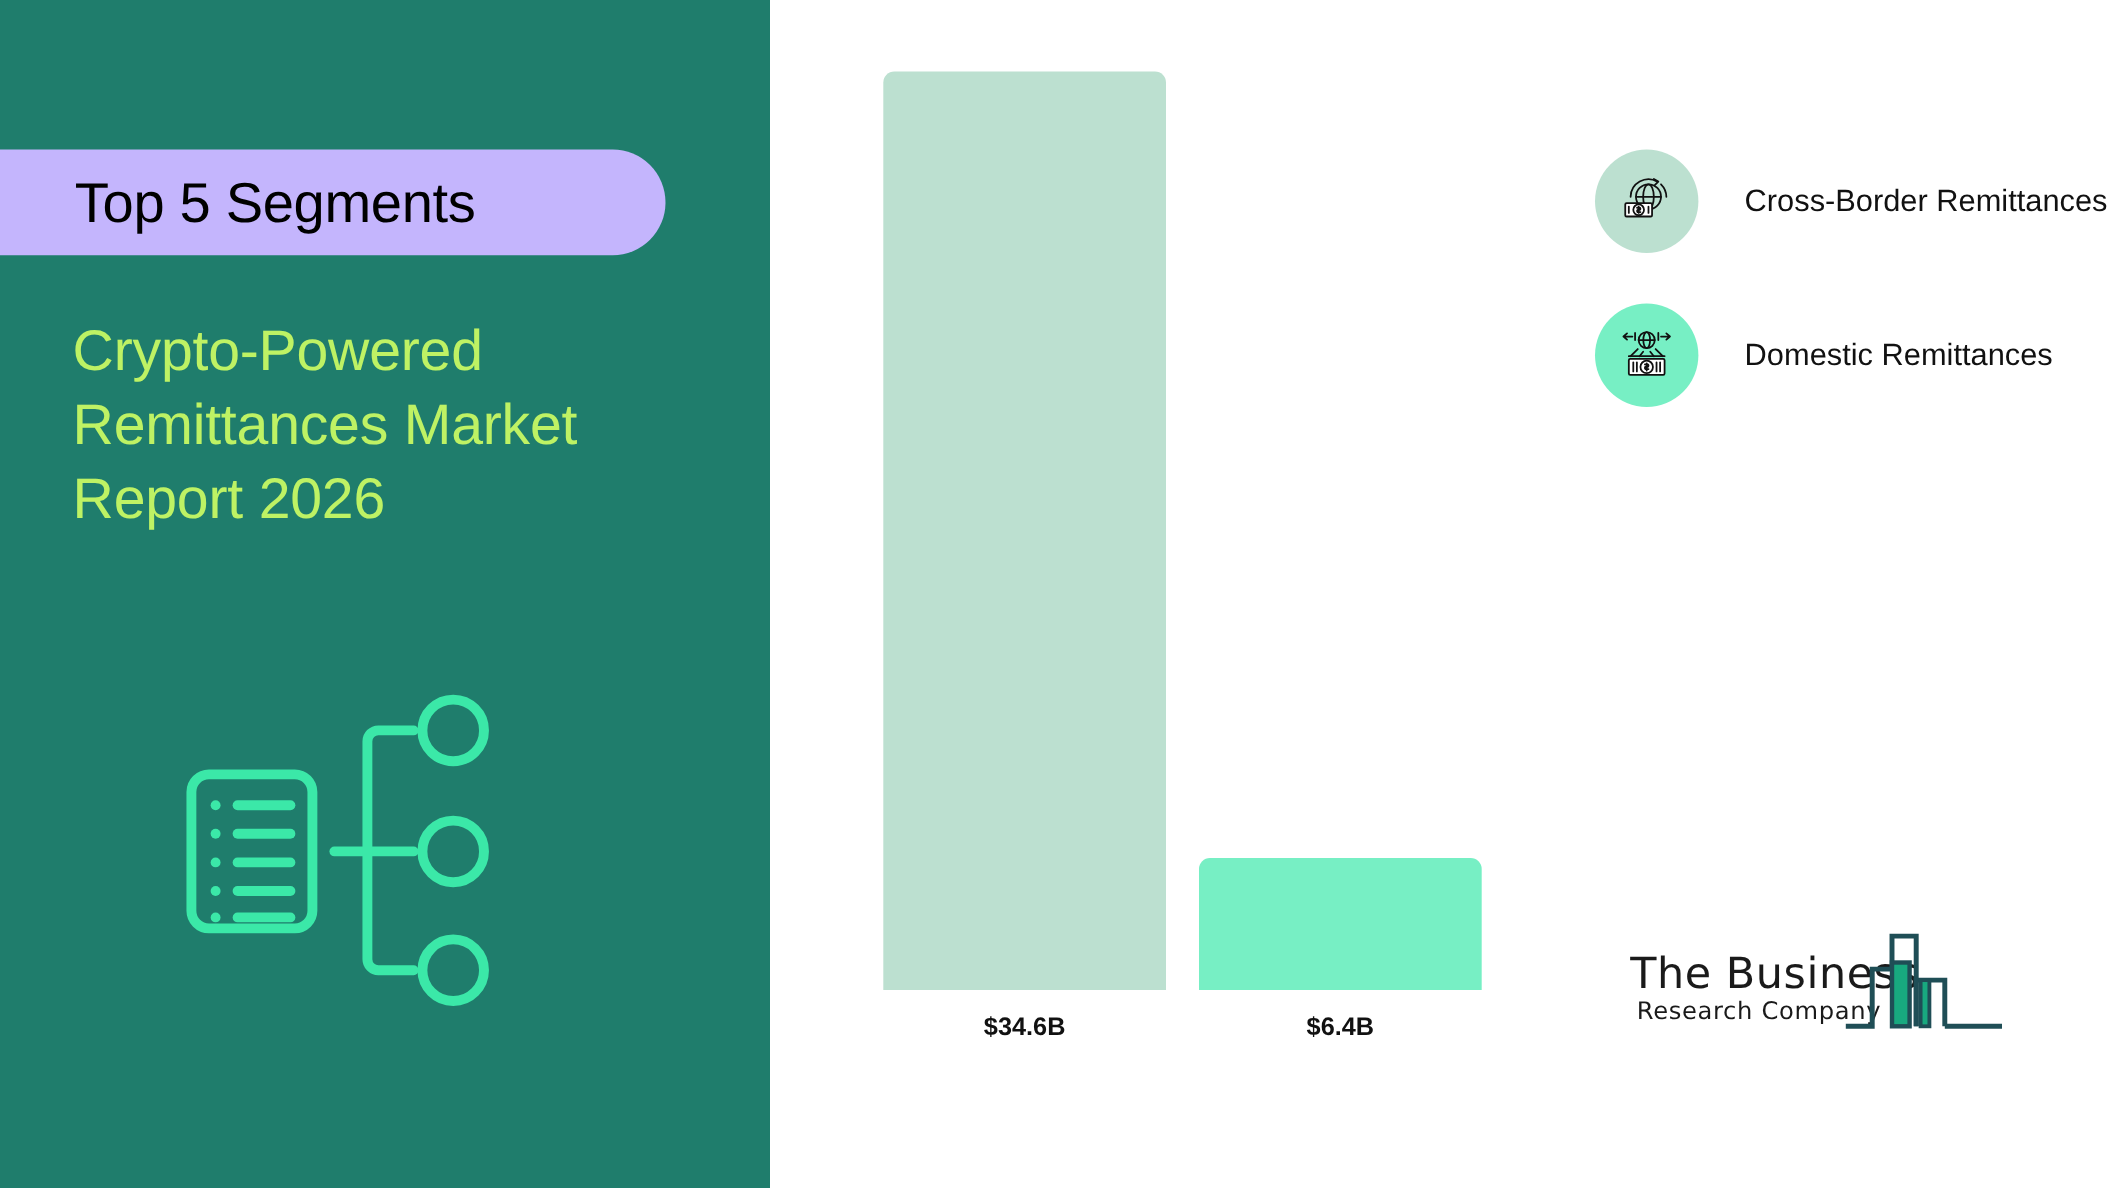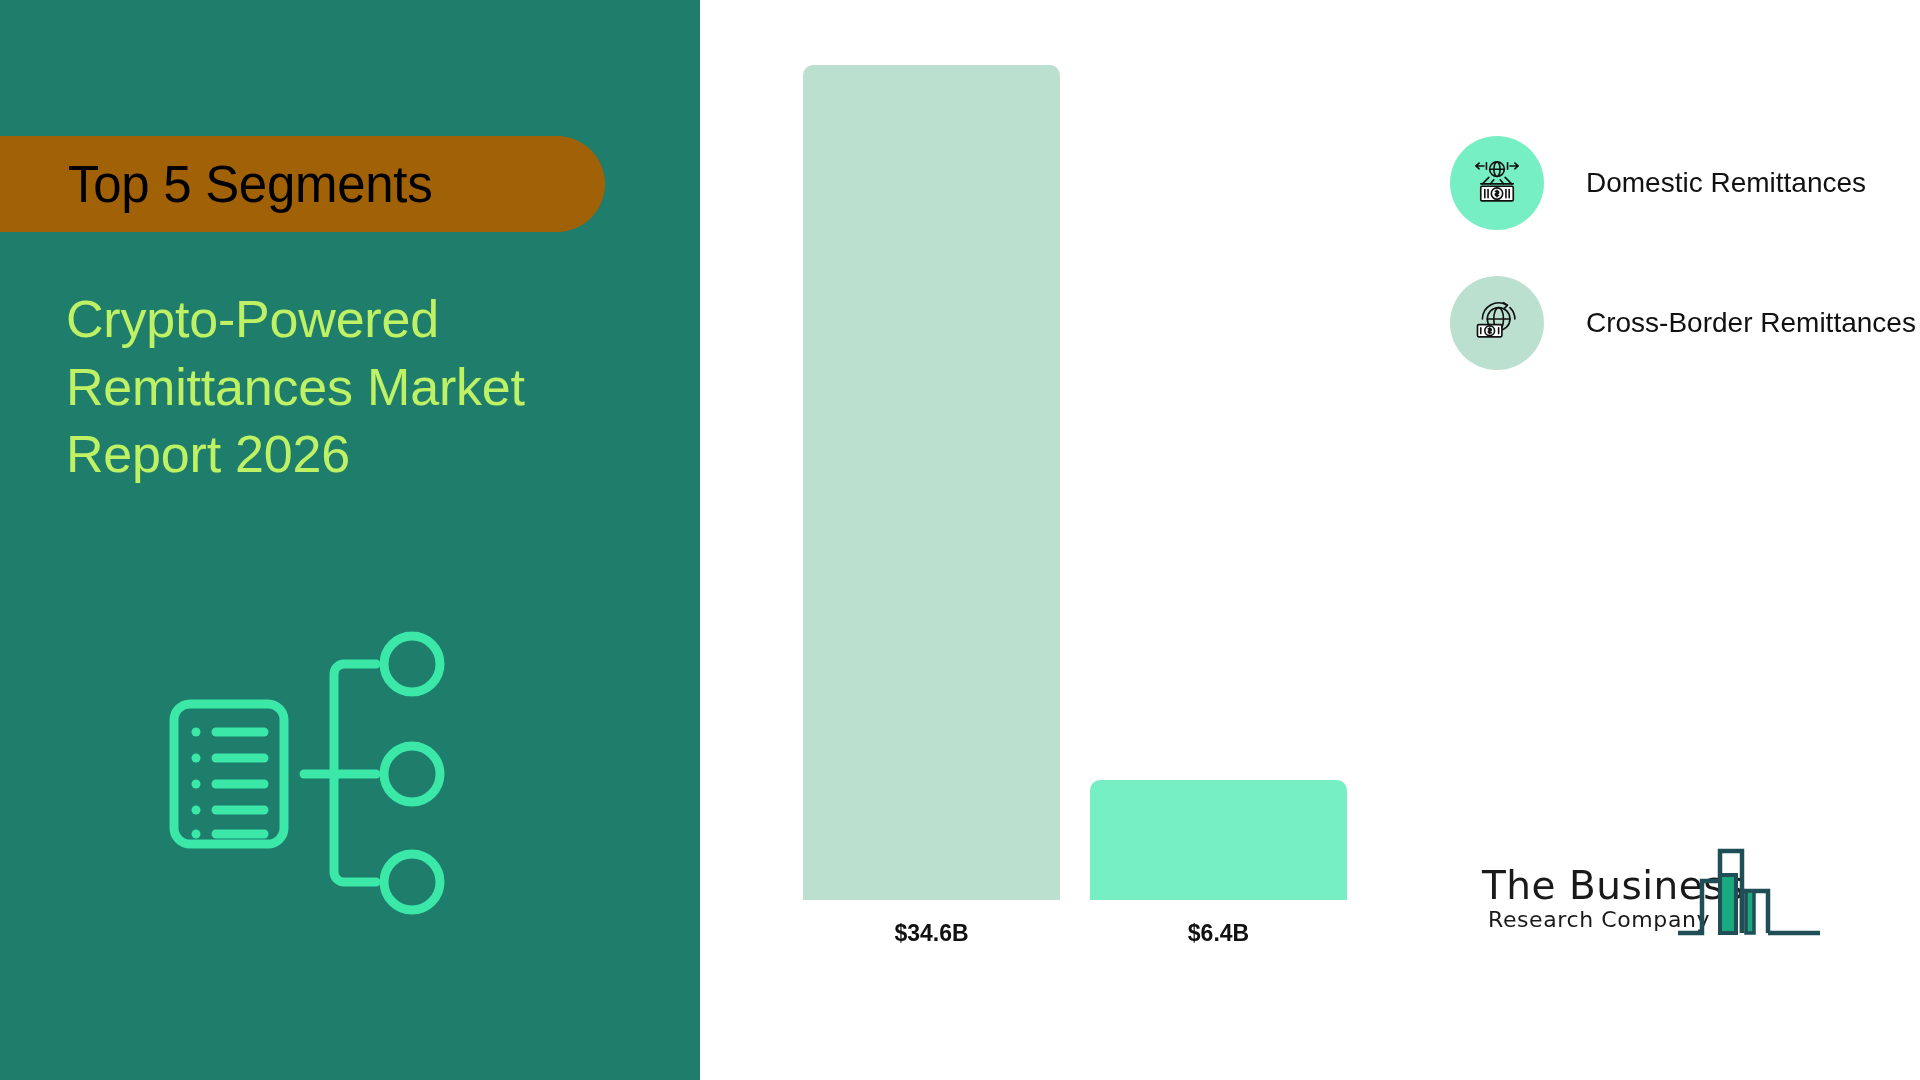--- a/index.html
+++ b/index.html
@@ -24,21 +24,21 @@
     height: 1080px;
     background: #1F7D6C;
   }
 
   #eyebrow-pill {
     position: absolute;
     left: 0;
     top: 136px;
     width: 605px;
     height: 96px;
-    background: #a16207;
+    background: #c4b5fd;
     border-top-right-radius: 48px;
     border-bottom-right-radius: 48px;
     display: flex;
     align-items: center;
   }
   #eyebrow-pill .pill-text {
     margin-left: 68px;
     font-size: 51px;
     font-weight: 400;
     color: #000000;
@@ -206,68 +206,68 @@
 <div id="chart-area">
 
   <div class="bar" id="bar-0"></div>
   <div class="bar" id="bar-1"></div>
 
   <div class="bar-value" id="bar-value-0">$34.6B</div>
   <div class="bar-value" id="bar-value-1">$6.4B</div>
 </div>
 
 <div id="legend">
-
-  <div class="legend-row">
-    <div class="legend-badge bright">
-      <svg viewBox="0 0 64 64" width="52" height="52" fill="none" stroke="#111111" stroke-width="2" stroke-linecap="round" stroke-linejoin="round">
-
-        <path d="M16 11H6m0 0l4-3.5M6 11l4 3.5" stroke-width="2"></path>
-        <line x1="19" y1="7" x2="19" y2="15"></line>
-
-        <path d="M48 11h10m0 0l-4-3.5M58 11l-4 3.5"></path>
-        <line x1="45" y1="7" x2="45" y2="15"></line>
-
-        <circle cx="32" cy="15" r="9"></circle>
-        <ellipse cx="32" cy="15" rx="3.8" ry="9"></ellipse>
-        <line x1="23" y1="15" x2="41" y2="15"></line>
-
-        <path d="M14 33l8-8M24 33l4-5M40 33l-4-5M50 33l-8-8"></path>
-        <line x1="12" y1="33" x2="52" y2="33"></line>
-
-        <rect x="12" y="36" width="40" height="18" rx="1.5" fill="#ffffff"></rect>
-        <circle cx="32" cy="45" r="7"></circle>
-        <path d="M32 41v8M30 42.2h3.4a1.7 1.7 0 0 1 0 2.6h-2.8a1.7 1.7 0 0 0 0 2.6H34"></path>
-        <line x1="17" y1="40" x2="17" y2="50"></line>
-        <line x1="21" y1="40" x2="21" y2="50"></line>
-        <line x1="43" y1="40" x2="43" y2="50"></line>
-        <line x1="47" y1="40" x2="47" y2="50"></line>
-      </svg>
-    </div>
-    <span class="legend-label">Domestic Remittances</span>
-  </div>
 
   <div class="legend-row">
     <div class="legend-badge light">
       <svg viewBox="0 0 64 64" width="52" height="52" fill="none" stroke="#111111" stroke-width="2" stroke-linecap="round" stroke-linejoin="round">
         <circle cx="34" cy="27" r="14"></circle>
         <ellipse cx="34" cy="27" rx="6" ry="14"></ellipse>
         <line x1="20" y1="27" x2="48" y2="27"></line>
         <path d="M14 27a20 20 0 0 1 30-17" stroke-width="2"></path>
         <path d="M54 27a20 20 0 0 0 -6-14"></path>
         <path d="M40 7l5 3-4 4" fill="none"></path>
         <rect x="8" y="34" width="30" height="15" rx="1.5" fill="#ffffff"></rect>
         <circle cx="23" cy="41.5" r="6"></circle>
         <path d="M23 38v7M21.2 39.2h3.2a1.6 1.6 0 0 1 0 2.4h-2.6a1.6 1.6 0 0 0 0 2.4h3.2"></path>
         <line x1="12" y1="38" x2="12" y2="45"></line>
         <line x1="34" y1="38" x2="34" y2="45"></line>
       </svg>
     </div>
     <span class="legend-label">Cross-Border Remittances</span>
   </div>
+
+  <div class="legend-row">
+    <div class="legend-badge bright">
+      <svg viewBox="0 0 64 64" width="52" height="52" fill="none" stroke="#111111" stroke-width="2" stroke-linecap="round" stroke-linejoin="round">
+
+        <path d="M16 11H6m0 0l4-3.5M6 11l4 3.5" stroke-width="2"></path>
+        <line x1="19" y1="7" x2="19" y2="15"></line>
+
+        <path d="M48 11h10m0 0l-4-3.5M58 11l-4 3.5"></path>
+        <line x1="45" y1="7" x2="45" y2="15"></line>
+
+        <circle cx="32" cy="15" r="9"></circle>
+        <ellipse cx="32" cy="15" rx="3.8" ry="9"></ellipse>
+        <line x1="23" y1="15" x2="41" y2="15"></line>
+
+        <path d="M14 33l8-8M24 33l4-5M40 33l-4-5M50 33l-8-8"></path>
+        <line x1="12" y1="33" x2="52" y2="33"></line>
+
+        <rect x="12" y="36" width="40" height="18" rx="1.5" fill="#ffffff"></rect>
+        <circle cx="32" cy="45" r="7"></circle>
+        <path d="M32 41v8M30 42.2h3.4a1.7 1.7 0 0 1 0 2.6h-2.8a1.7 1.7 0 0 0 0 2.6H34"></path>
+        <line x1="17" y1="40" x2="17" y2="50"></line>
+        <line x1="21" y1="40" x2="21" y2="50"></line>
+        <line x1="43" y1="40" x2="43" y2="50"></line>
+        <line x1="47" y1="40" x2="47" y2="50"></line>
+      </svg>
+    </div>
+    <span class="legend-label">Domestic Remittances</span>
+  </div>
 </div>
 
 <div id="brand-logo">
   <div class="logo-line1">The Business</div>
   <div class="logo-line2">Research Company</div>
   <div class="logo-mark">
     <svg viewBox="0 0 150 100" width="150" height="100" fill="none" stroke="#1F4E56" stroke-width="4.5" stroke-linejoin="miter">
       <path d="M2 88 H26 V36 H44 V6 H66 V88"></path>
       <rect x="44" y="30" width="16" height="58" fill="#18A97F" stroke="#1F4E56" stroke-width="4"></rect>
       <path d="M66 88 V46 H92 V88"></path>

